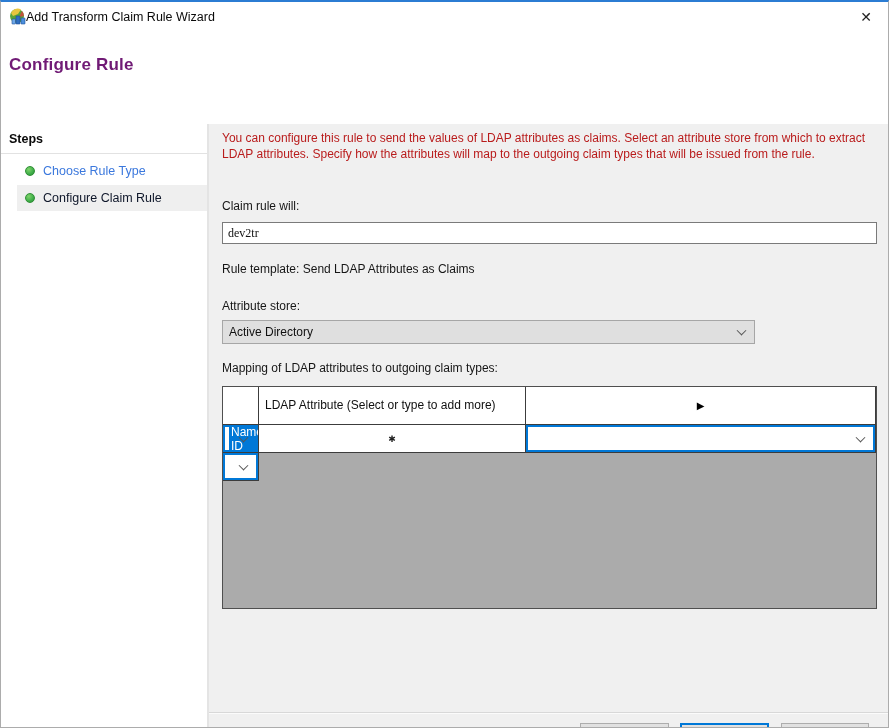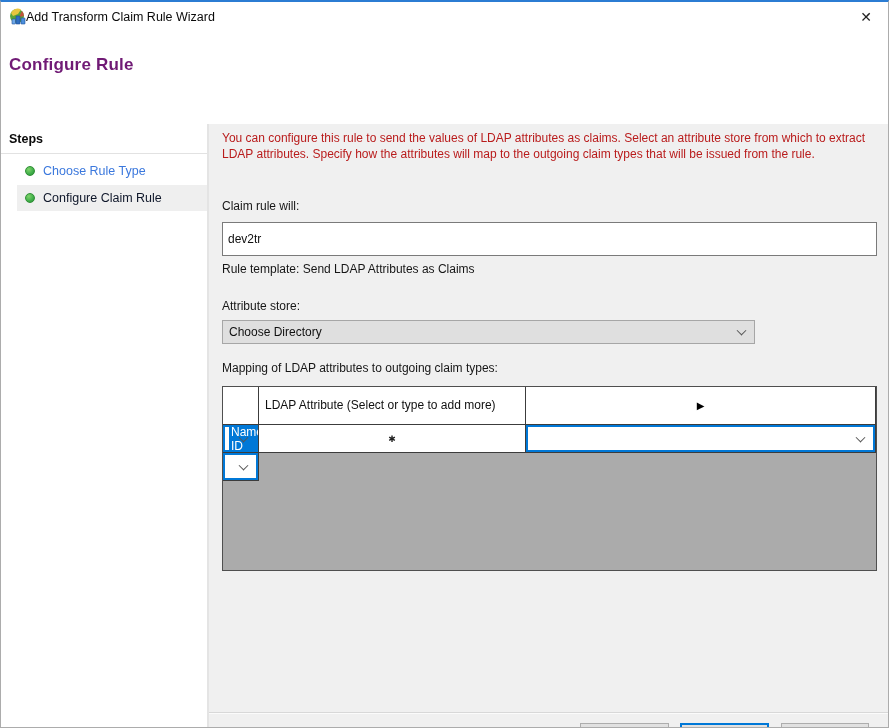--- a/index.html
+++ b/index.html
@@ -42,33 +42,33 @@
   .content { position:absolute; left:208px; top:0; right:0; bottom:0; background:#f0f0f0; }
 
   .desc { position:absolute; left:13px; top:6px; width:662px; font-size:12px; line-height:16px; color:#b91c1c; }
 
   .lbl { position:absolute; left:13px; font-size:12px; color:#161616; }
   .lbl-claim   { top:75px; }
   .lbl-template{ top:138px; }
   .lbl-store   { top:175px; }
   .lbl-mapping { top:237px; }
 
-  .textbox { position:absolute; left:13px; top:98px; width:655px; height:34px;
+  .textbox { position:absolute; left:13px; top:98px; width:655px; height:22px;
     background:#ffffff; border:1px solid #7a7a7a; font-size:12px; padding:2px 5px;
-    font-family:Liberation Sans, sans-serif; color:#101010; }
+    font-family:Liberation Serif, serif; color:#101010; }
 
   .combo { display:flex; align-items:center; background:#dfdfdf; border:1px solid #a6a6a6;
     font-size:12px; color:#101010; position:relative; cursor:pointer; }
   .store-combo { position:absolute; left:13px; top:196px; width:533px; height:24px; padding-left:6px; }
   .chev { position:absolute; right:9px; top:50%; width:7px; height:7px;
     border-right:1.6px solid #565656; border-bottom:1.6px solid #565656;
     transform:translateY(-70%) rotate(45deg); }
 
   
-  .grid { position:absolute; left:13px; top:262px; width:655px; height:185px;
+  .grid { position:absolute; left:13px; top:262px; width:655px; height:223px;
     background:#ababab; border:1px solid #4f4f4f;
     display:grid; grid-template-columns:36px 267px 1fr; grid-template-rows:38px 28px 28px 1fr; }
   .g-cell { background:#ffffff; border-right:1px solid #3c3c3c; border-bottom:1px solid #3c3c3c; position:relative; overflow:hidden; }
   .g-head { font-size:12px; line-height:15px; display:flex; align-items:center; }
   .g-head-ldap { padding:2px 6px; }
   .g-head-out { justify-content:center; text-align:center; padding:2px 6px; }
   .g-sel { display:flex; align-items:center; justify-content:center; }
   .sel-glyph-arrow { font-size:10px; color:#000; }
   .sel-glyph-new { font-size:9px; color:#222; }
   .cell-combo { position:absolute; inset:0; background:#ffffff; border:2px solid #0078d7; padding-left:4px; }
@@ -129,21 +129,21 @@
 
       <p class="desc">You can configure this rule to send the values of LDAP attributes as claims. Select an attribute store from which to extract LDAP attributes. Specify how the attributes will map to the outgoing claim types that will be issued from the rule.</p>
 
       <div class="lbl lbl-claim">Claim rule will:</div>
       <input class="textbox" type="text" value="dev2tr" style="">
 
       <div class="lbl lbl-template">Rule template: Send LDAP Attributes as Claims</div>
 
       <div class="lbl lbl-store">Attribute store:</div>
       <div class="combo store-combo">
-        <span>Choose Directory</span>
+        <span>Active Directory</span>
         <span class="chev"></span>
       </div>
 
       <div class="lbl lbl-mapping">Mapping of LDAP attributes to outgoing claim types:</div>
 
       <div class="grid">
         <div class="g-cell g-sel"></div>
         <div class="g-cell g-head g-head-ldap">LDAP Attribute (Select or type to add more)</div>
 
         <div class="g-cell g-sel">

